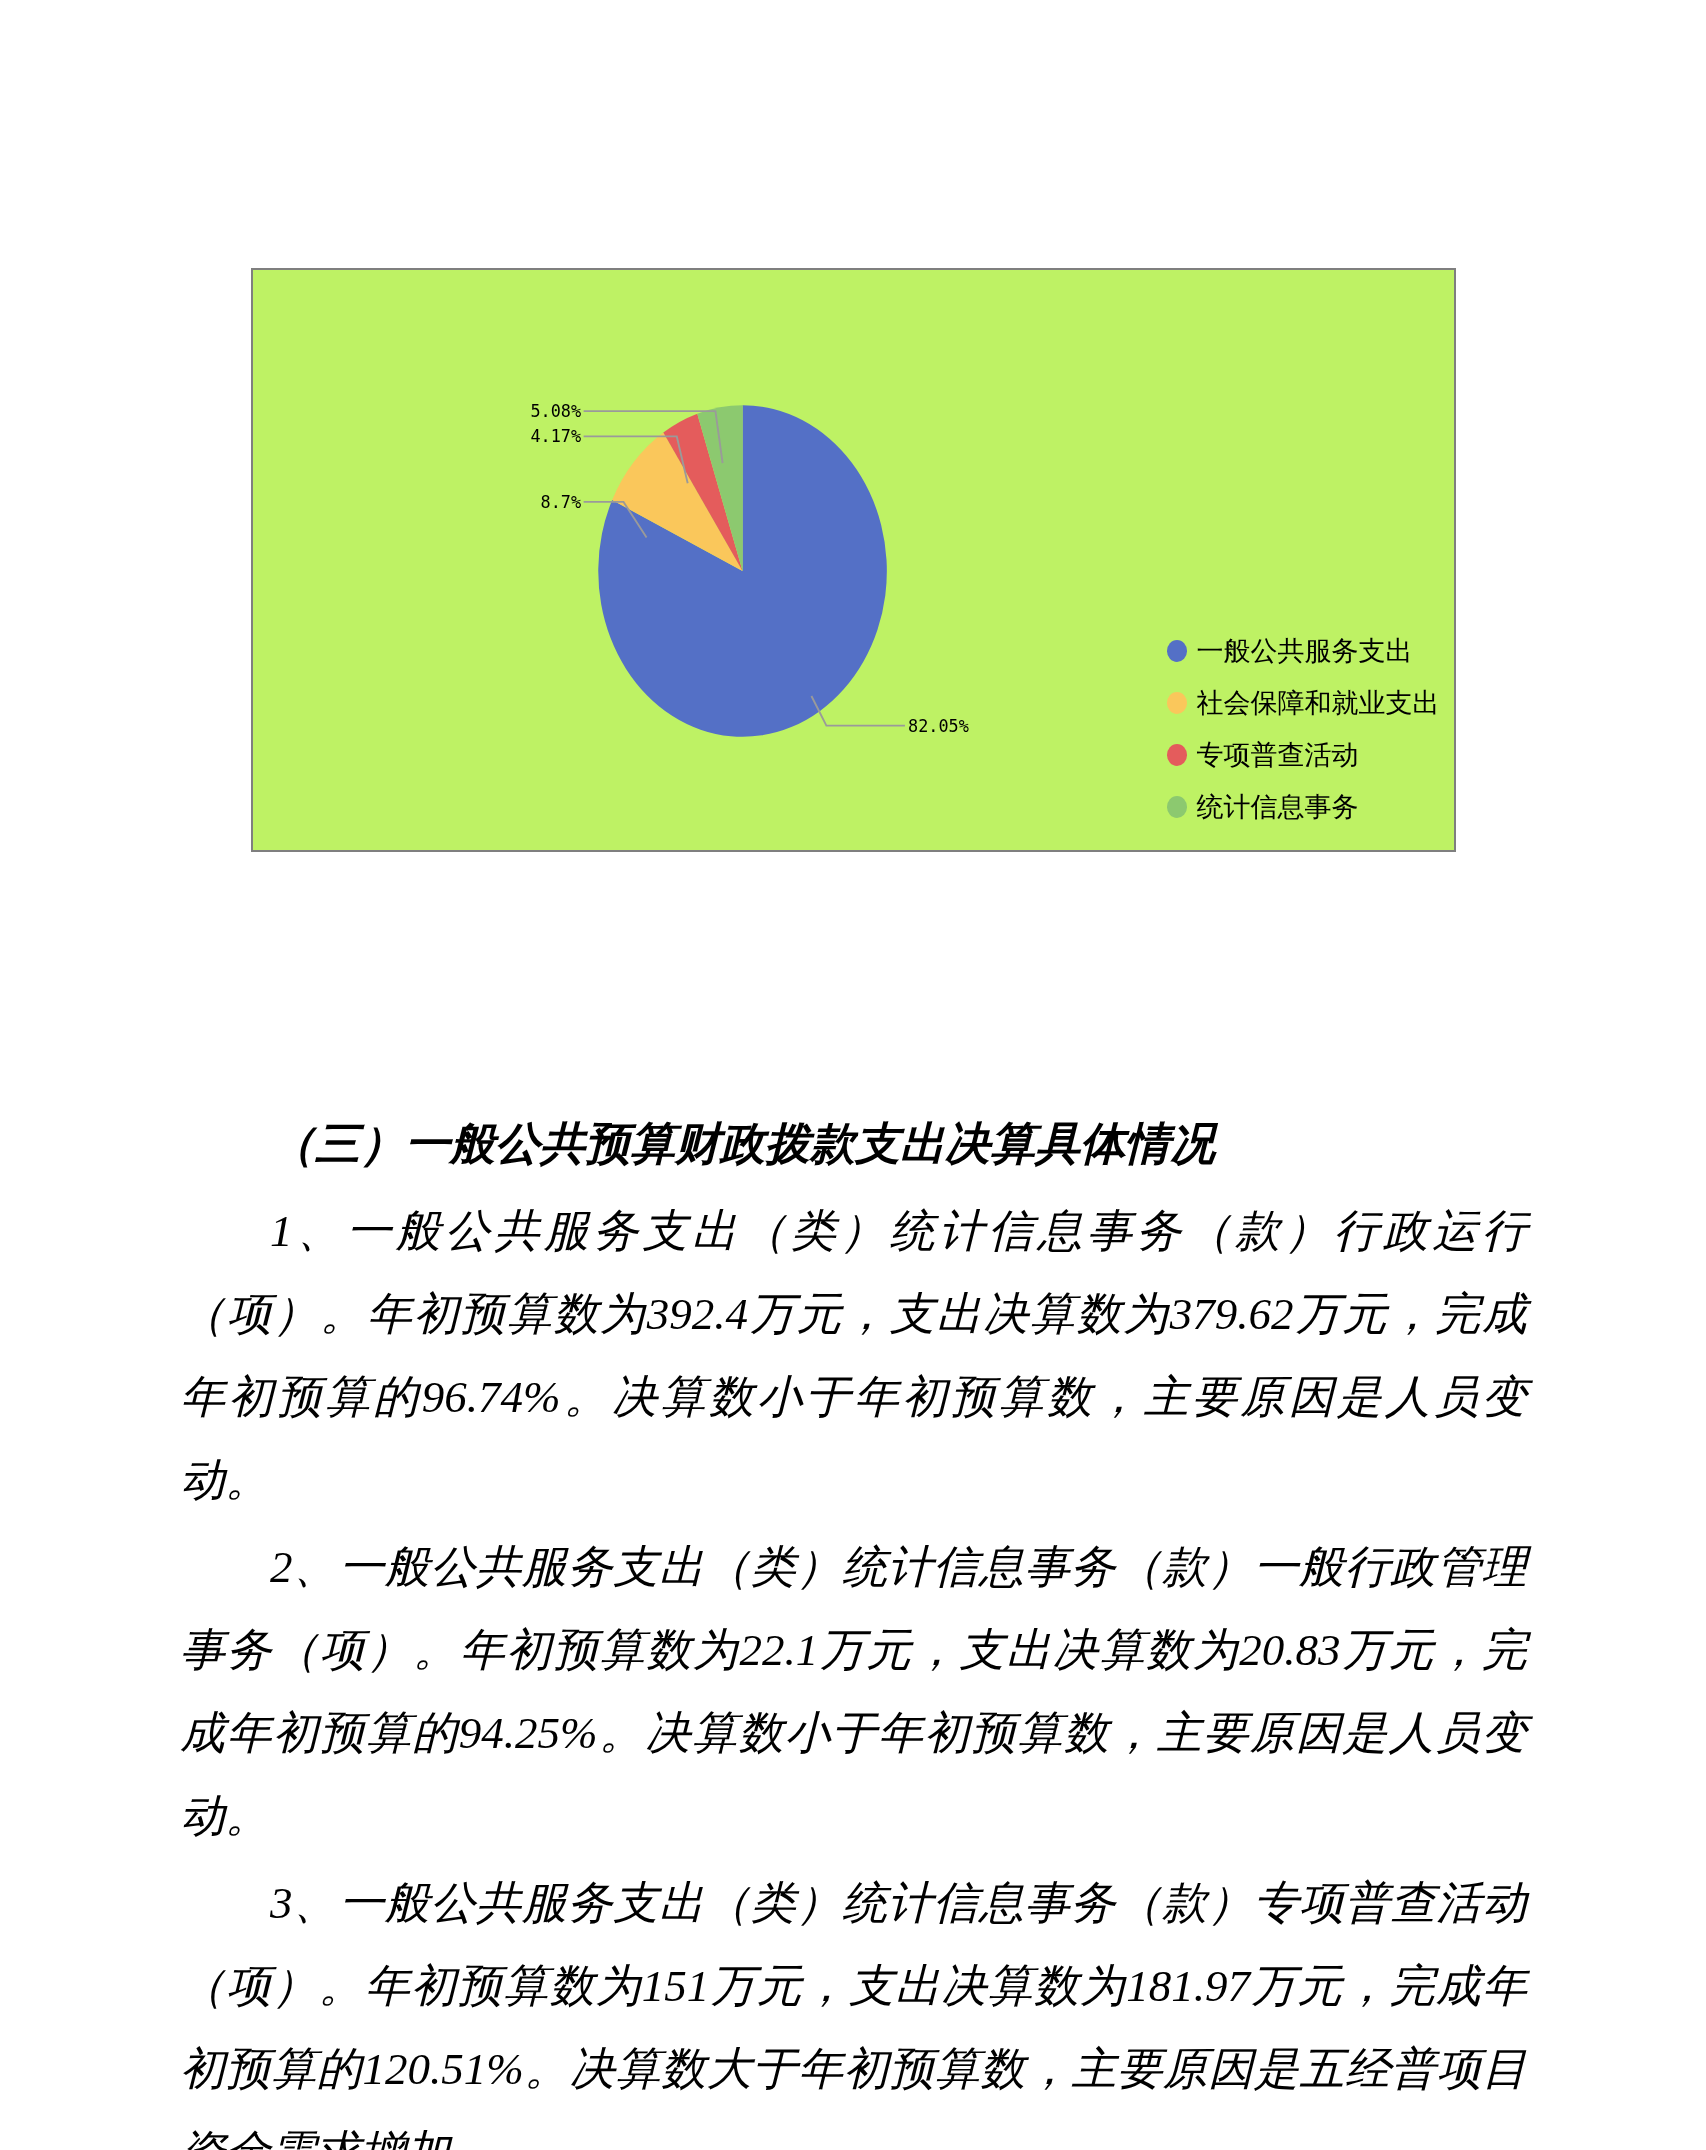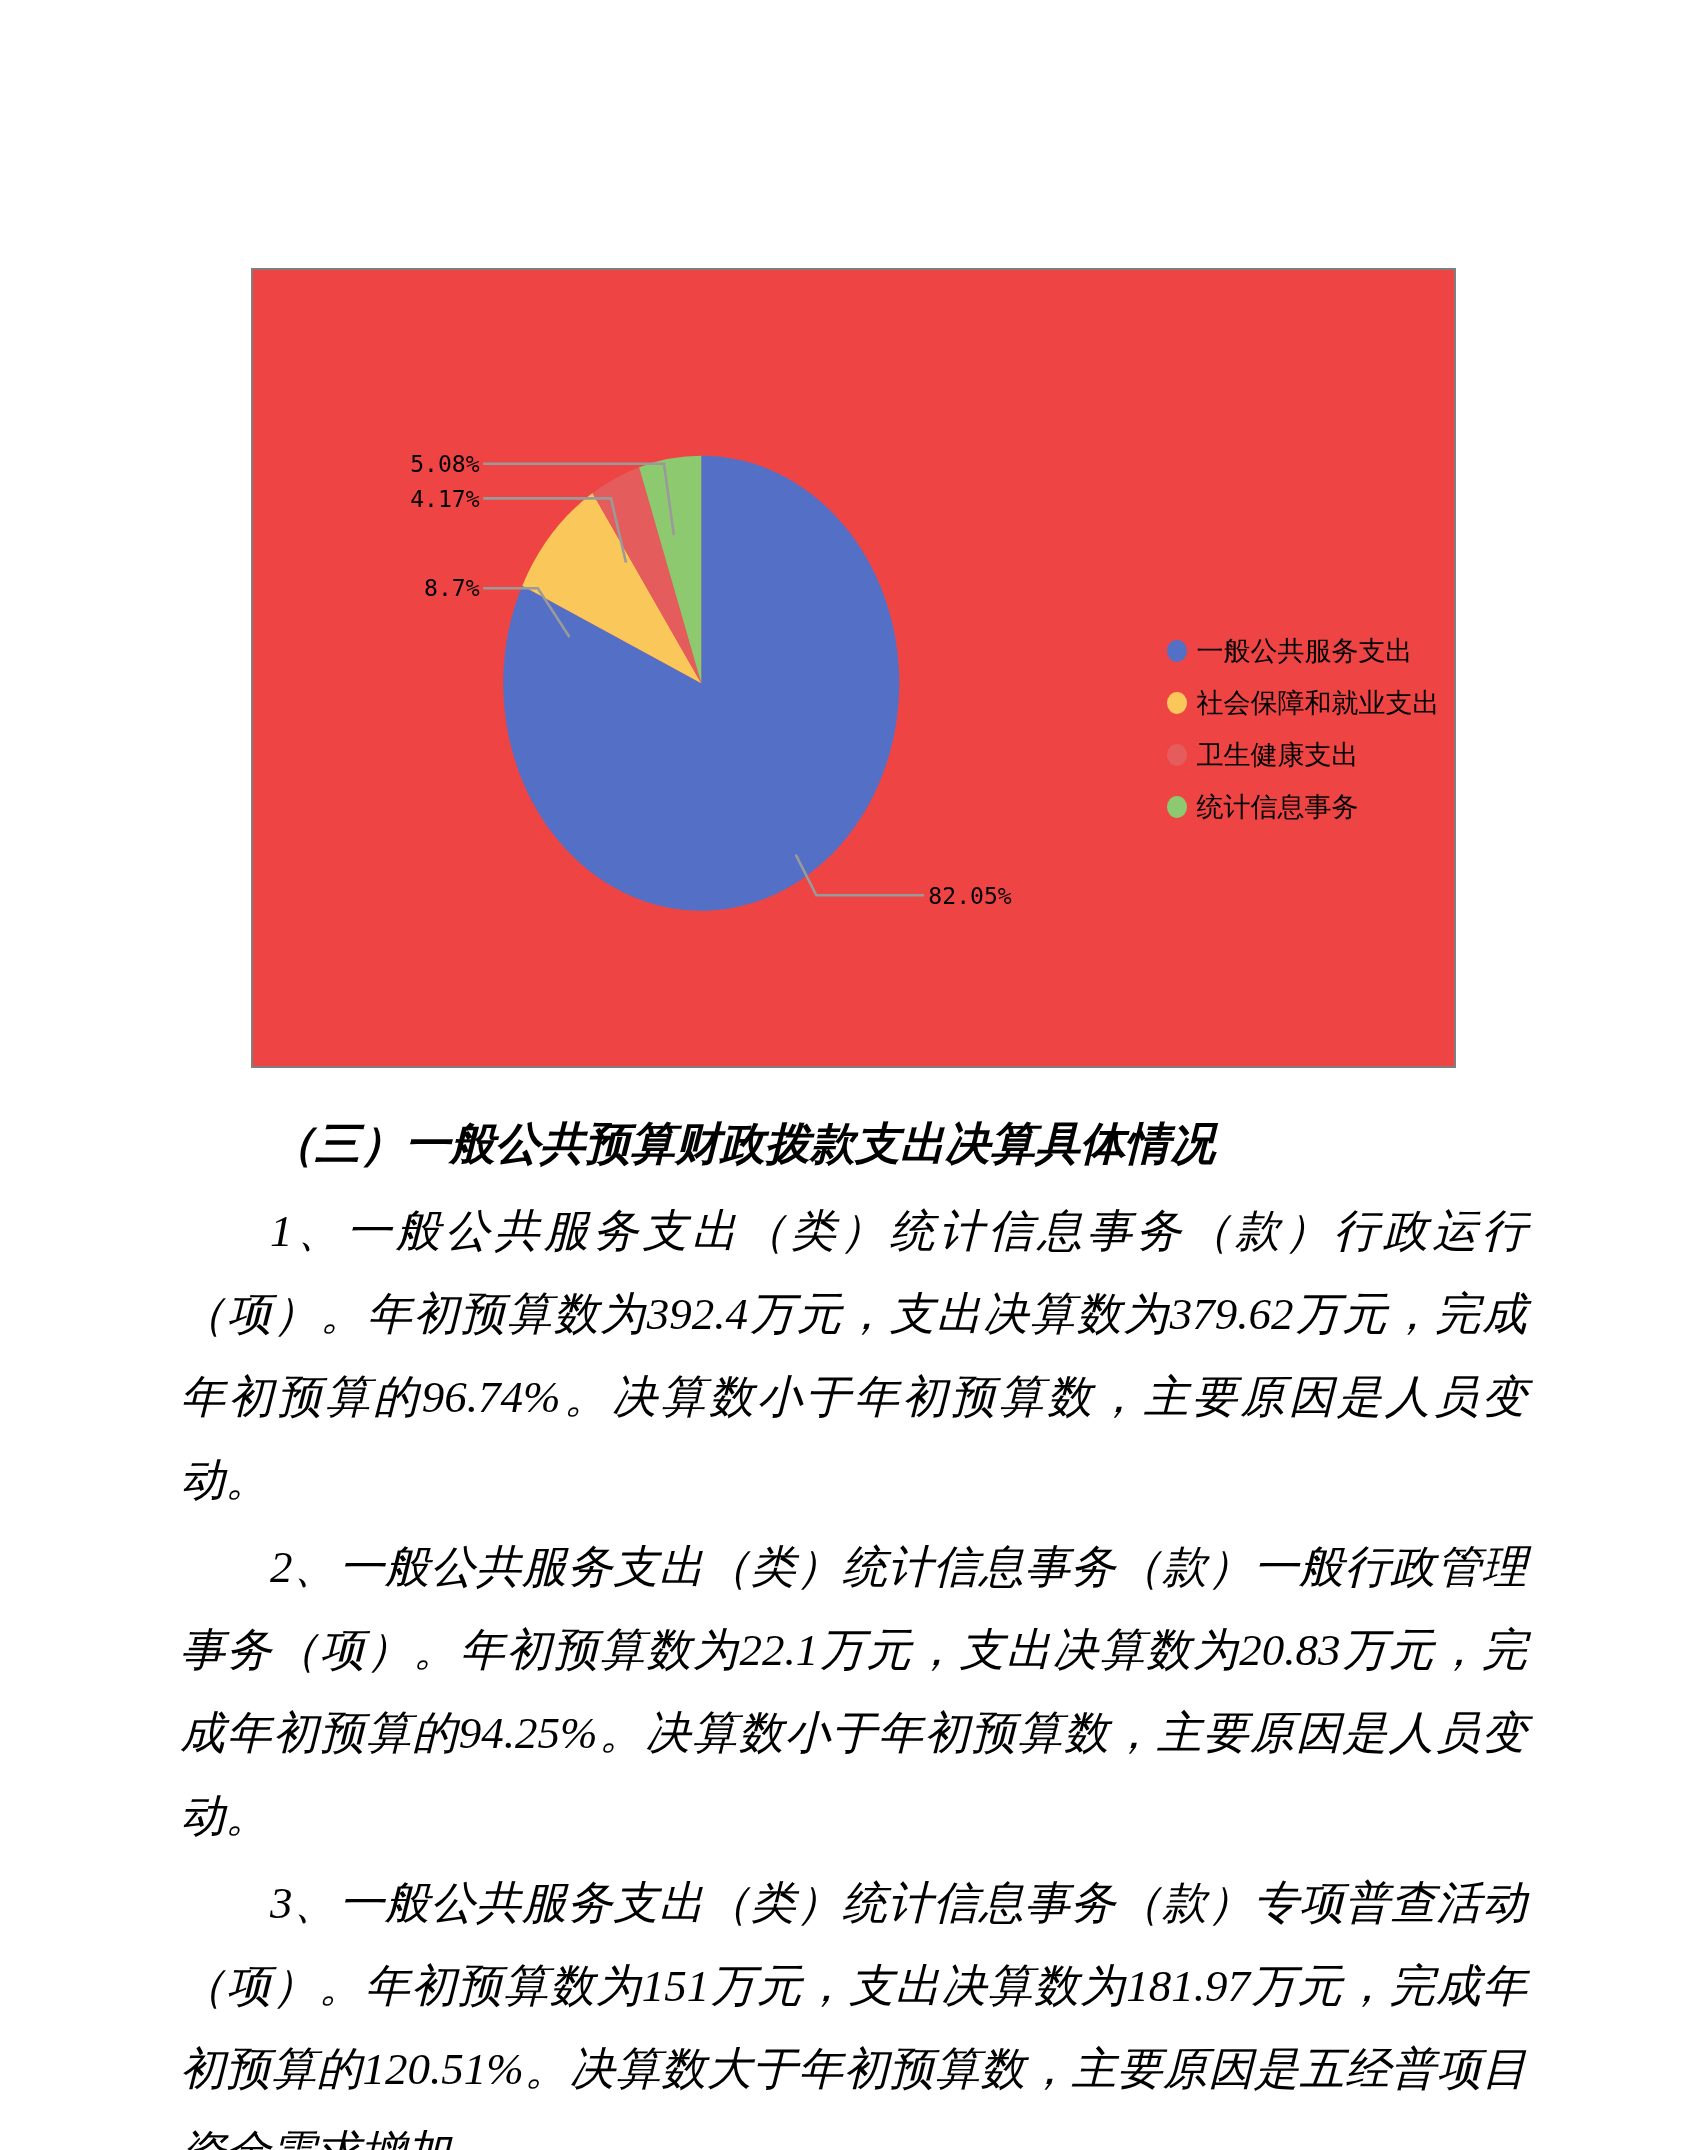--- a/index.html
+++ b/index.html
@@ -12,23 +12,23 @@
     font-family: "Liberation Serif", serif;
   }
   * { box-sizing: border-box; }
 
   
   .figure-box {
     position: absolute;
     left: 251px;
     top: 268px;
     width: 1205px;
-    height: 800px;
+    height: 584px;
     border: 2.2px solid #7f7f7f;
-    background: #ef4444;
+    background: #bef264;
   }
   .figure-box svg {
     position: absolute;
     left: 0; top: 0;
     width: 100%; height: 100%;
   }
   .pie-callout-label {
     font-family: "DejaVu Sans Mono", monospace;
     font-size: 54px;
     fill: #000000;
@@ -116,21 +116,21 @@
       <div class="legend-row">
         <span class="legend-marker" style="background: rgb(84, 112, 198);"></span>
         <span class="legend-label">一般公共服务支出</span>
       </div>
       <div class="legend-row">
         <span class="legend-marker" style="background: rgb(250, 199, 91);"></span>
         <span class="legend-label">社会保障和就业支出</span>
       </div>
       <div class="legend-row">
         <span class="legend-marker" style="background: rgb(228, 92, 92);"></span>
-        <span class="legend-label">卫生健康支出</span>
+        <span class="legend-label">专项普查活动</span>
       </div>
       <div class="legend-row">
         <span class="legend-marker" style="background: rgb(140, 201, 111);"></span>
         <span class="legend-label">统计信息事务</span>
       </div>
     </div>
 
 </div>
 
 <div class="doc-text">

